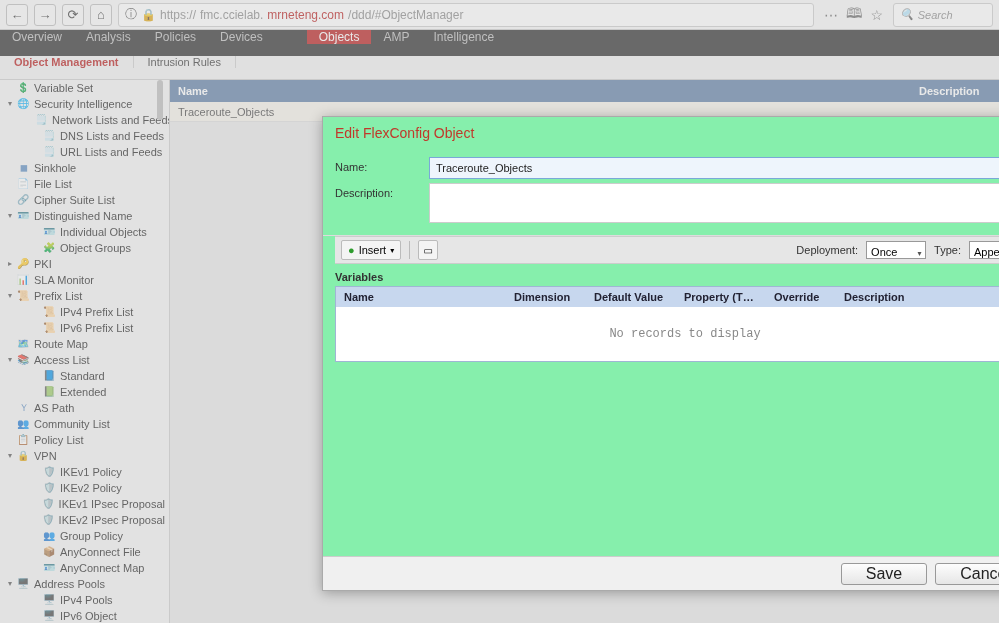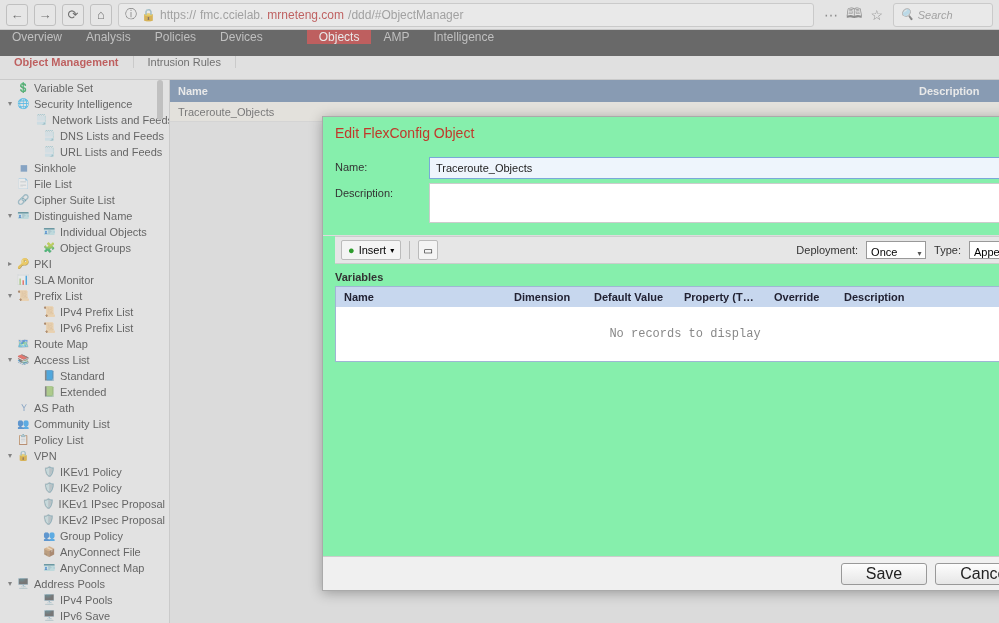--- a/index.html
+++ b/index.html
@@ -335,21 +335,21 @@
           <span>Address Pools</span>
         </div>
         <div class="tree-node indent2">
           <span class="caret"></span>
           <span class="tree-icon">🖥️</span>
           <span>IPv4 Pools</span>
         </div>
         <div class="tree-node indent2">
           <span class="caret"></span>
           <span class="tree-icon">🖥️</span>
-          <span>IPv6 Save</span>
+          <span>IPv6 Object</span>
         </div>
       </div>
     <div class="tree-scroll"></div>
   </div>
 
   <div class="main-area">
     <div class="grid-header">
       <div class="col-name">Name</div>
       <div class="col-desc">Description</div>
     </div>

